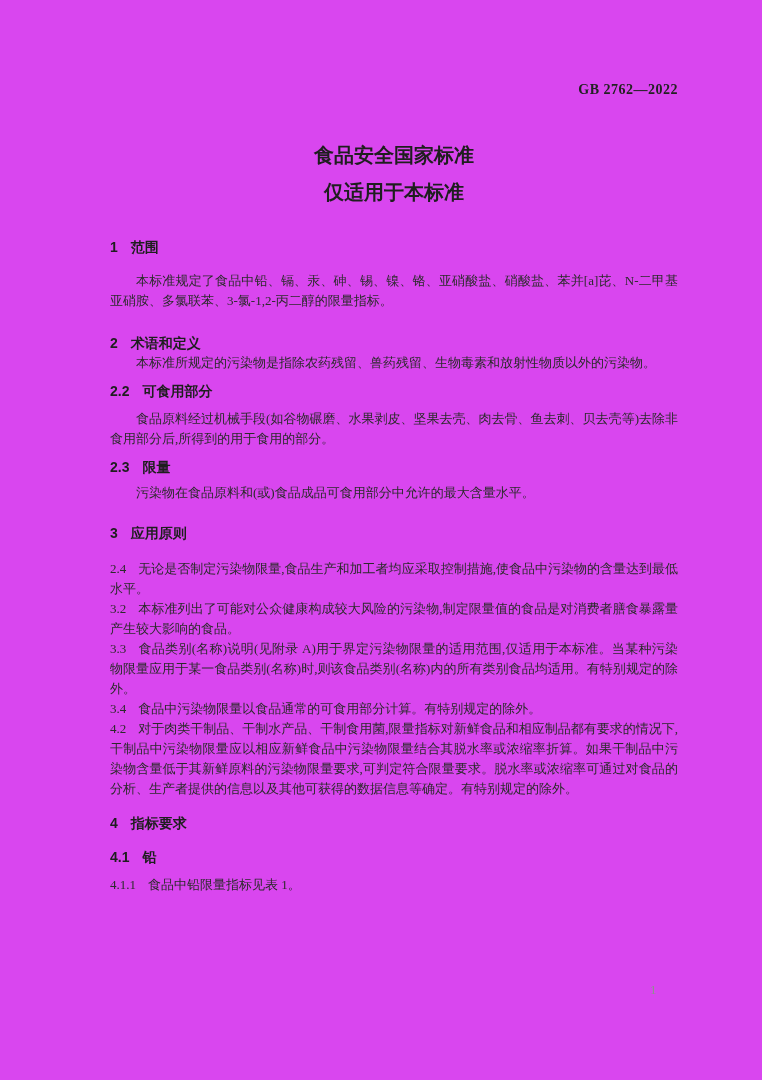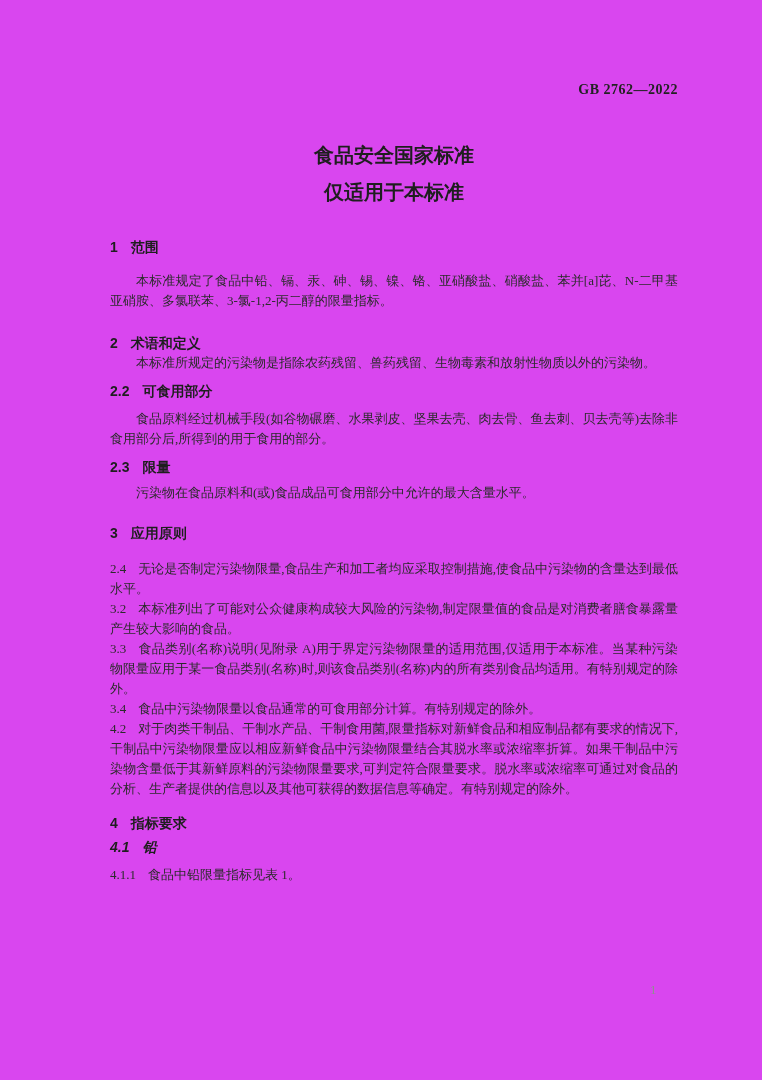--- a/index.html
+++ b/index.html
@@ -83,21 +83,21 @@
   .mt-h1-s2   { margin-top: 22px; }
   .mt-h2-s21  { margin-top: 12px; }
   .mt-p-s21a  { margin-top: 12px; }
   .mt-h2-s22  { margin-top: 8px; }
   .mt-p-s22   { margin-top: 8px; }
   .mt-h2-s23  { margin-top: 8px; }
   .mt-p-s23   { margin-top: 6px; }
   .mt-h1-s3   { margin-top: 20px; }
   .mt-items   { margin-top: 16px; }
   .mt-h1-s4   { margin-top: 14px; }
-  .mt-h2-s41  { margin-top: 4px; font-style: italic; }
+  .mt-h2-s41  { margin-top: 14px; }
   .mt-p-s411  { margin-top: 8px; }
   
   .page-number {
     position: absolute;
     left: 650px;
     top: 983px;
     font-size: 13px;
     line-height: 14px;
     color: #8f8f8f;
     font-family: "Liberation Serif", serif;

